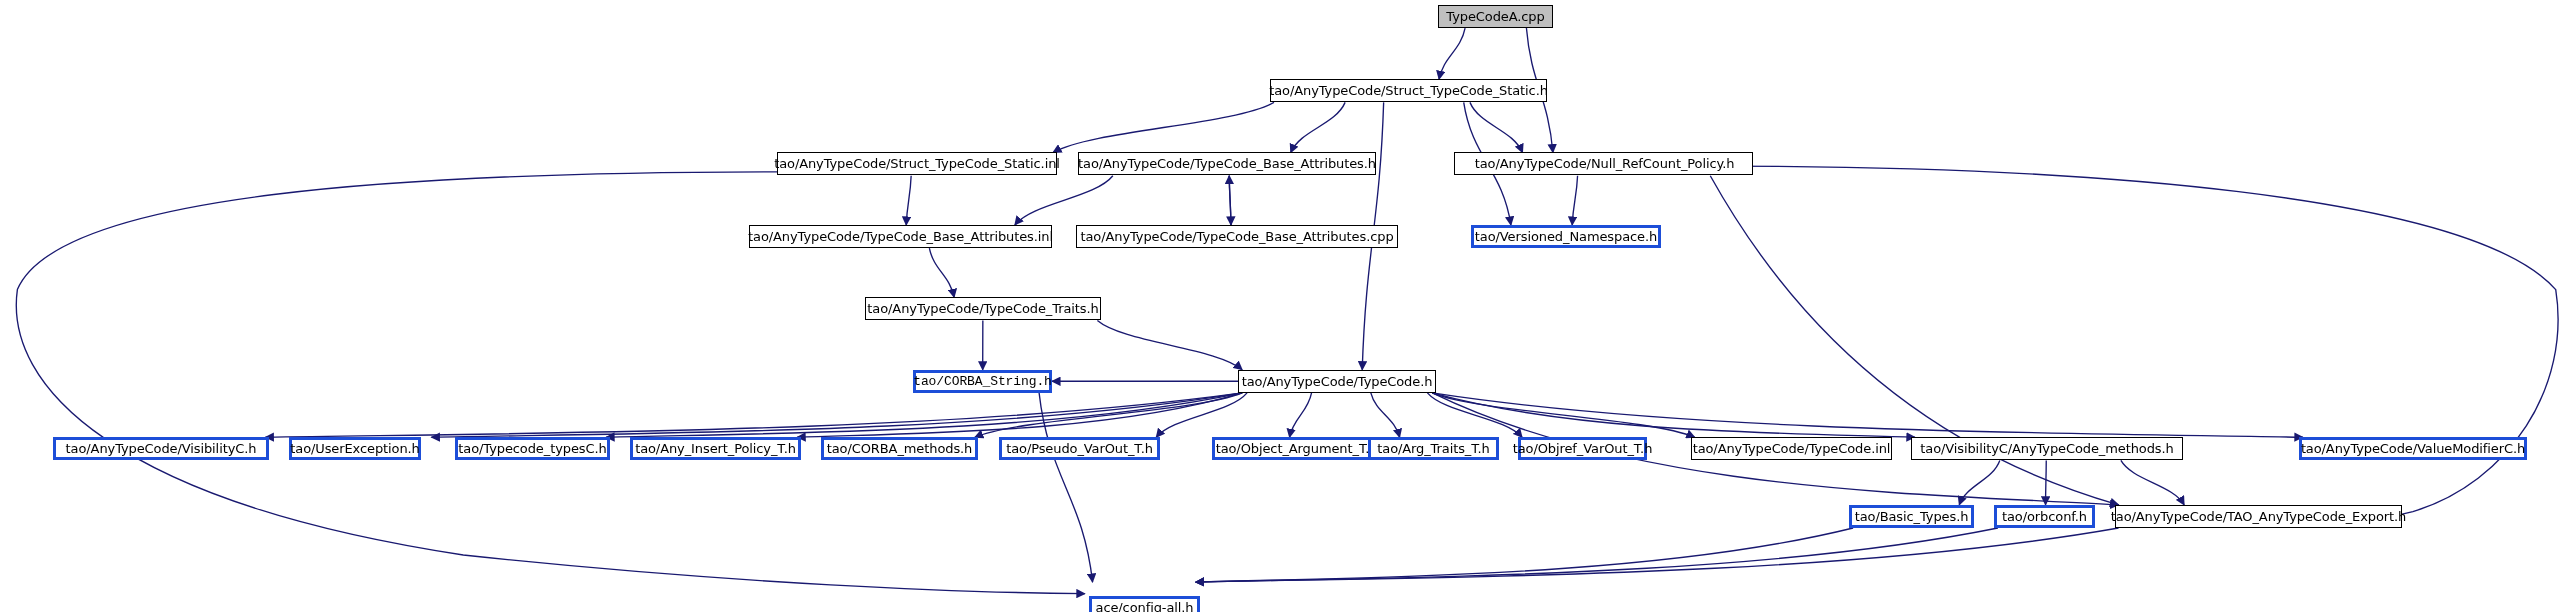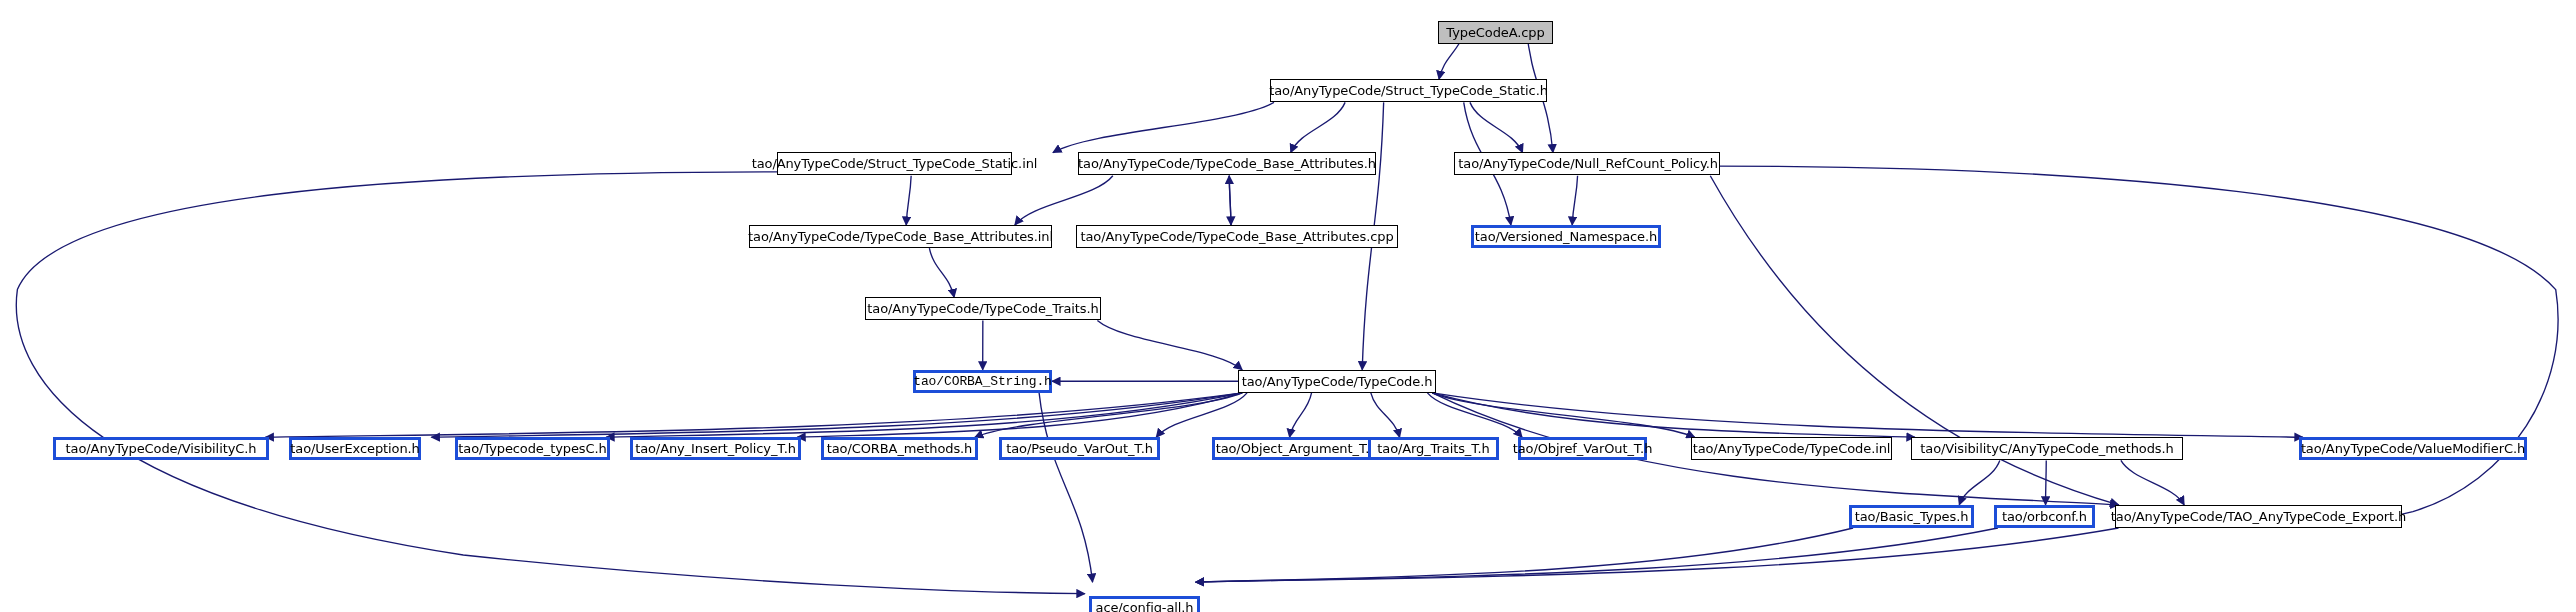--- a/index.html
+++ b/index.html
@@ -16,21 +16,21 @@
     background:#ffffff;
     border:3px solid #1d4ed8;
     font-size:13px;
     line-height:1;
     color:#000000;
     white-space:nowrap;
     letter-spacing:-0.1px;
     padding:0 5.8px;
   }
   .node.strong{border:1px solid #000000;}
-  .node.root{background:#bfbfbf;border:1px solid #000000;margin-top:16px;}
+  .node.root{background:#bfbfbf;border:1px solid #000000;}
   .node span{pointer-events:none;}
 </style>
 </head>
 <body>
 
 <div id="canvas">
   <svg id="edges" viewBox="0 0 2669 635" xmlns="http://www.w3.org/2000/svg">
     <defs>
       <marker id="arrow" viewBox="0 0 10 10" refX="9" refY="5" markerWidth="7" markerHeight="7" orient="auto-start-reverse">
         <path d="M 0 0 L 10 5 L 0 10 z" fill="#191970"></path>
@@ -78,27 +78,27 @@
         <path d="M 1777 172 C 2150 172, 2560 200, 2648 300 C 2664 400, 2600 500, 2500 530 C 2470 538, 2440 540, 2414 538" fill="none" stroke="#191970" stroke-width="1.4" marker-end="url(#arrow)"></path>
       </g>
   </svg>
   <div id="nodes">
       <div class="node root" style="left: 1438px; top: 4.8px; width: 115px;">
         <span>TypeCodeA.cpp</span>
       </div>
       <div class="node strong" style="left: 1270px; top: 79px; width: 277px;">
         <span>tao/AnyTypeCode/Struct_TypeCode_Static.h</span>
       </div>
-      <div class="node strong" style="left: 777px; top: 152px; width: 235px; justify-content: center;">
+      <div class="node strong" style="left: 777px; top: 152px; width: 280px; justify-content: center;">
         <span>tao/AnyTypeCode/Struct_TypeCode_Static.inl</span>
       </div>
       <div class="node strong" style="left: 1078px; top: 152px; width: 298px;">
         <span>tao/AnyTypeCode/TypeCode_Base_Attributes.h</span>
       </div>
-      <div class="node strong" style="left: 1454px; top: 152px; width: 266px; padding-left: 8px;">
+      <div class="node strong" style="left: 1454px; top: 152px; width: 299px; padding-left: 8px;">
         <span>tao/AnyTypeCode/Null_RefCount_Policy.h</span>
       </div>
       <div class="node strong" style="left: 749px; top: 225px; width: 303px;">
         <span>tao/AnyTypeCode/TypeCode_Base_Attributes.inl</span>
       </div>
       <div class="node strong" style="left: 1076px; top: 225px; width: 322px;">
         <span>tao/AnyTypeCode/TypeCode_Base_Attributes.cpp</span>
       </div>
       <div class="node" style="left: 1471px; top: 225px; width: 190px;">
         <span>tao/Versioned_Namespace.h</span>

